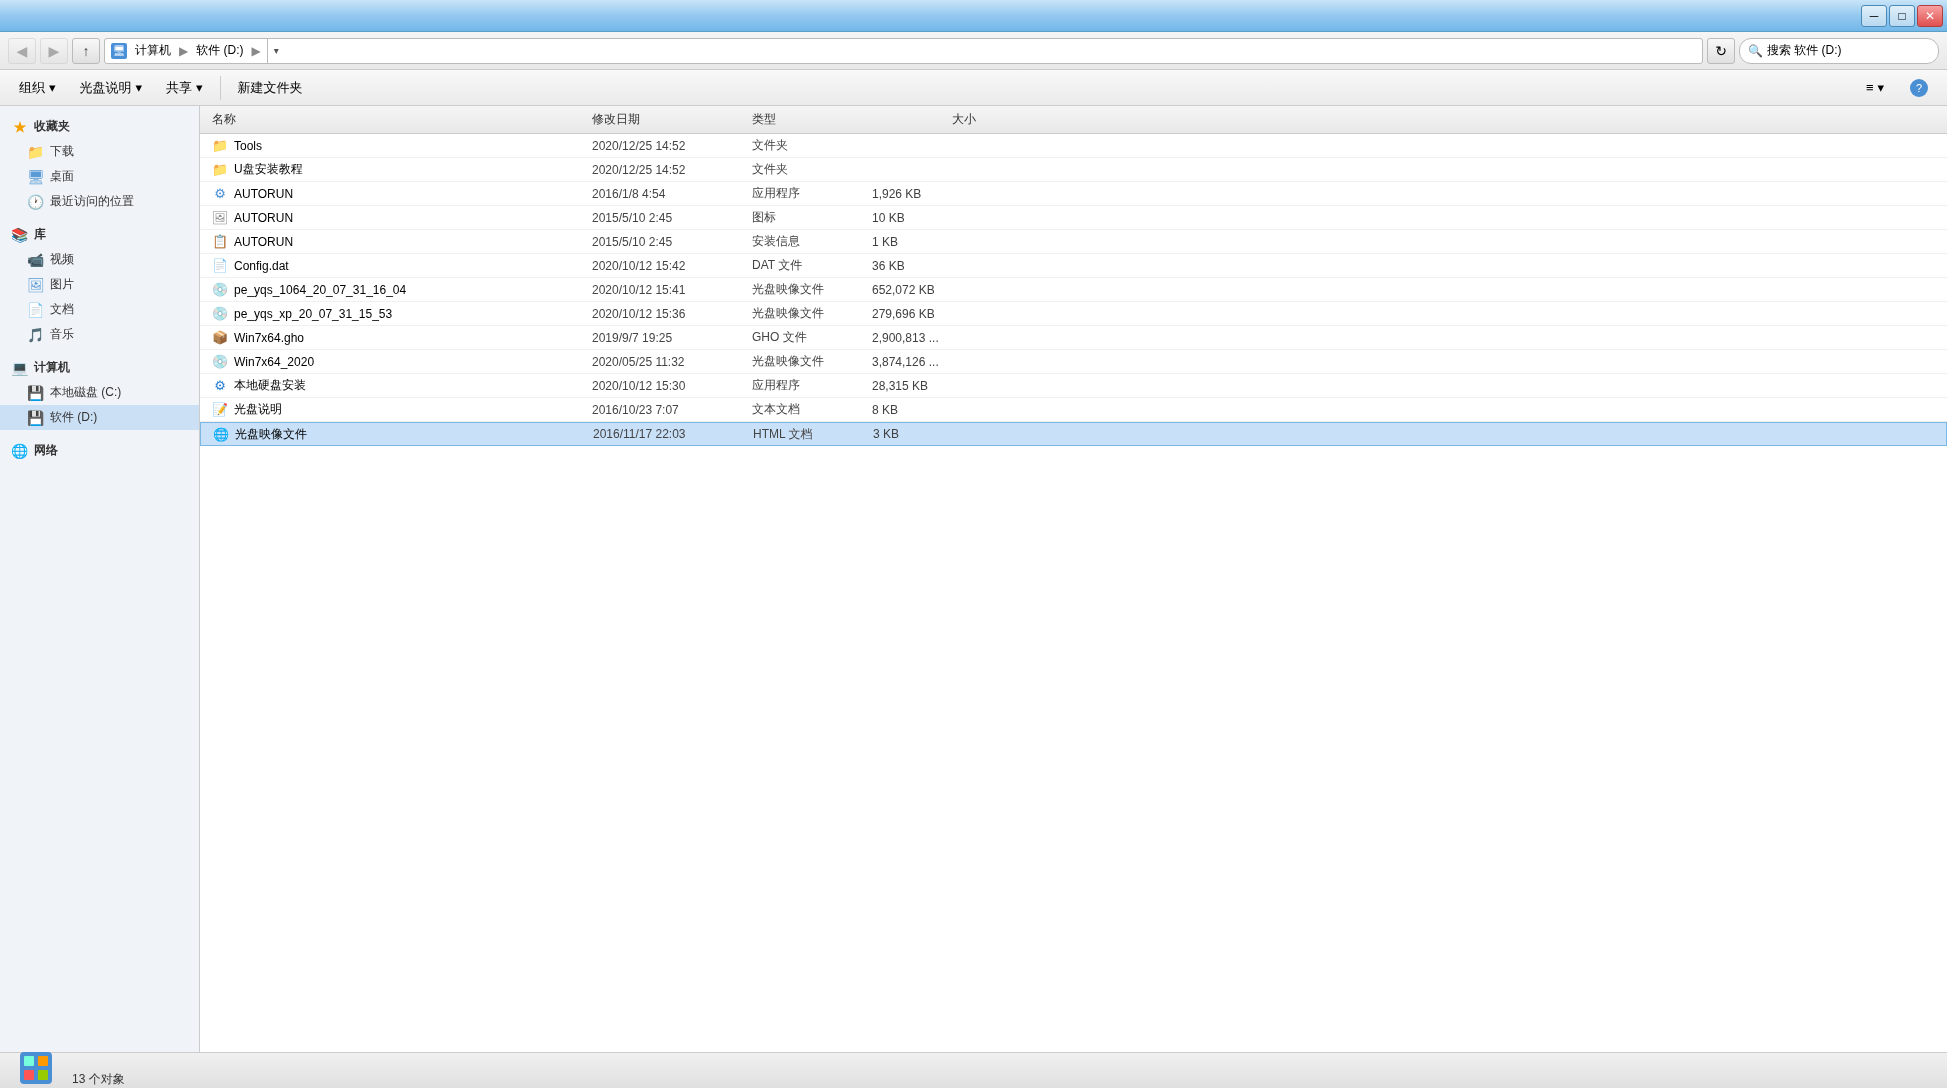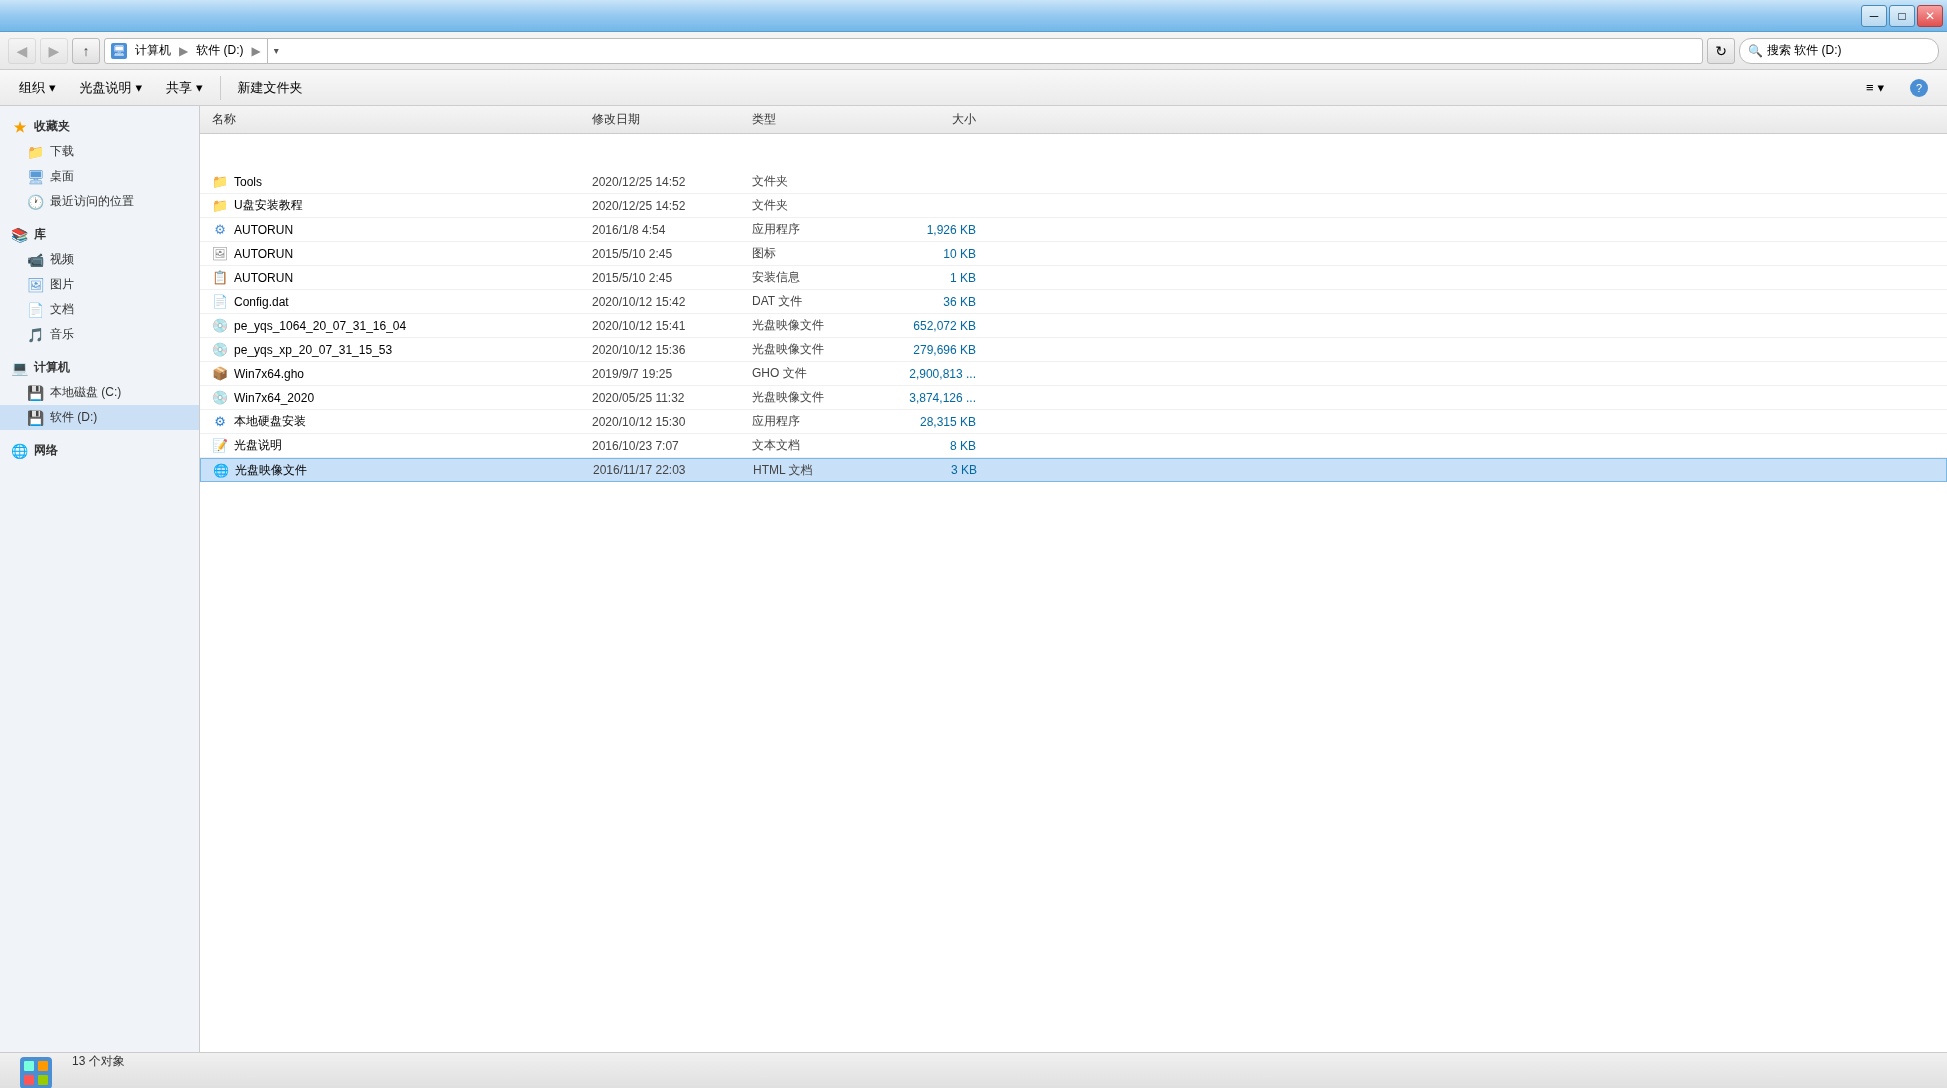--- a/index.html
+++ b/index.html
@@ -219,21 +219,20 @@
       justify-content: center;
       font-size: 14px;
       flex-shrink: 0;
     }
 
     
     .file-list-area {
       flex: 1;
       display: flex;
       flex-direction: column;
-      gap: 36px;
     }
     .column-headers {
       display: flex;
       align-items: center;
       height: 28px;
       background: linear-gradient(to bottom, #f5f5f5, #e8e8e8);
       border-bottom: 1px solid #ccc;
       padding: 0 4px;
       font-size: 12px;
       color: #333;
@@ -262,38 +261,38 @@
       width: 380px;
       padding: 0 8px;
       display: flex;
       align-items: center;
       gap: 6px;
       overflow: hidden;
       white-space: nowrap;
     }
     .file-cell-date { width: 160px; padding: 0 8px; color: #444; }
     .file-cell-type { width: 120px; padding: 0 8px; color: #444; }
-    .file-cell-size { width: 120px; padding: 0 8px; color: #0369a1; text-align: right; }
+    .file-cell-size { width: 120px; padding: 0 8px; color: #404040; }
     .file-icon {
       width: 16px;
       height: 16px;
       flex-shrink: 0;
       display: flex;
       align-items: center;
       justify-content: center;
       font-size: 13px;
     }
 
     
     .statusbar {
       height: 36px;
       background: linear-gradient(to bottom, #f0f0f0, #e0e0e0);
       border-top: 1px solid #ccc;
       display: flex;
-      align-items: flex-start;
+      align-items: flex-end;
       padding: 0 16px;
       font-size: 12px;
       color: #333;
       gap: 16px;
     }
     .status-icon {
       width: 40px;
       height: 40px;
       display: flex;
       align-items: center;

